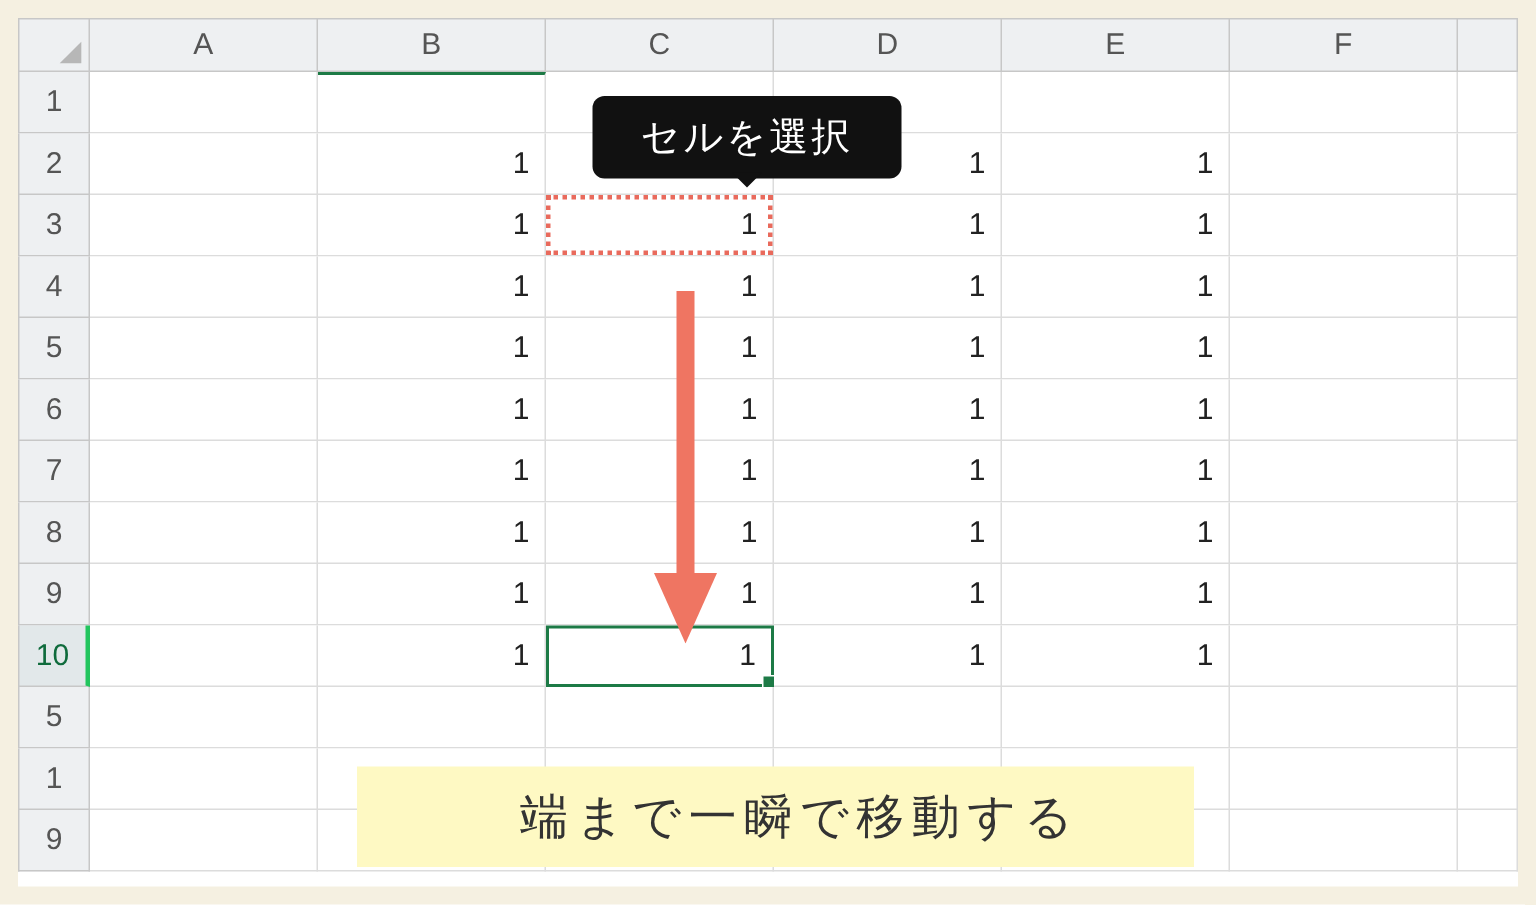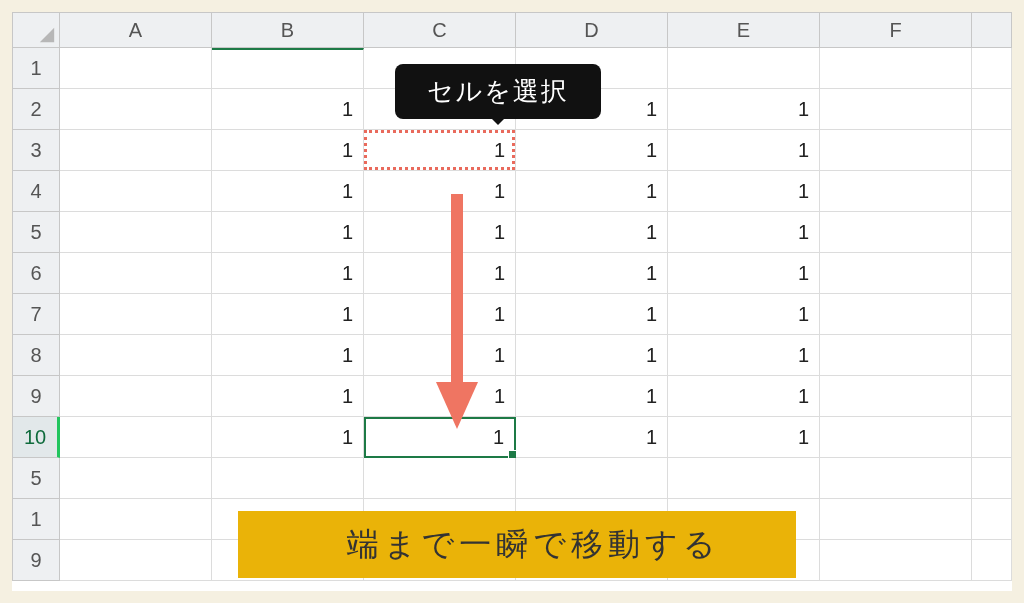--- a/index.html
+++ b/index.html
@@ -108,21 +108,21 @@
       position: absolute;
       top: 182px; left: 424px;
       width: 42px; height: 235px;
       pointer-events: none;
     }
     
     .caption {
       position: absolute;
       top: 499px; left: 226px;
       width: 558px; height: 67px;
-      background: #eab308;
+      background: #fef9c3;
       color: #333;
       font-size: 32px;
       letter-spacing: 5px;
       display: flex; align-items: center; justify-content: center; padding-left: 33px;
     }
   </style>
 </head>
 <body>
 
 <div class="page-canvas">

